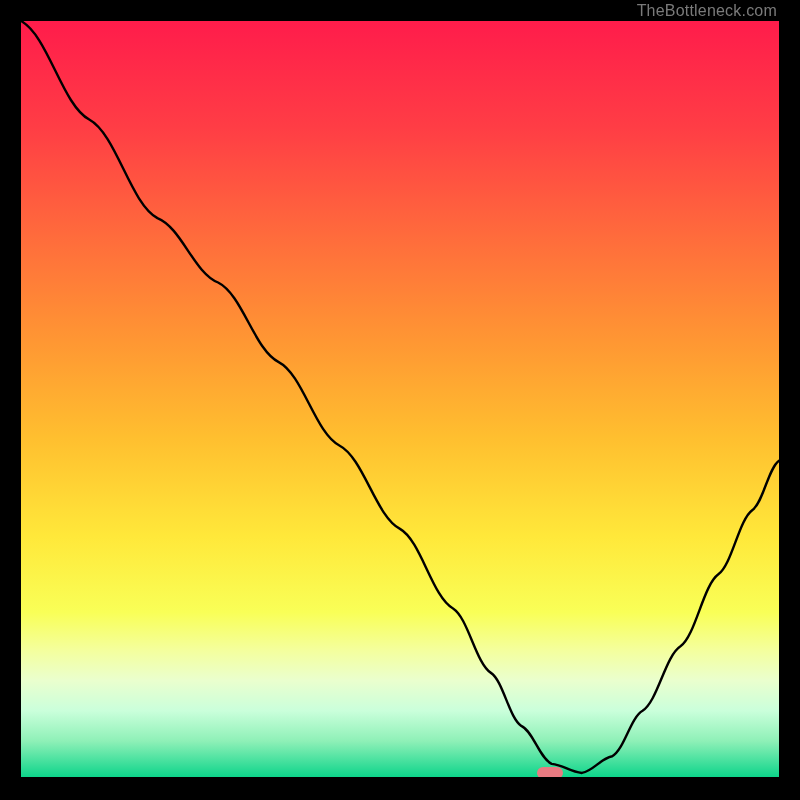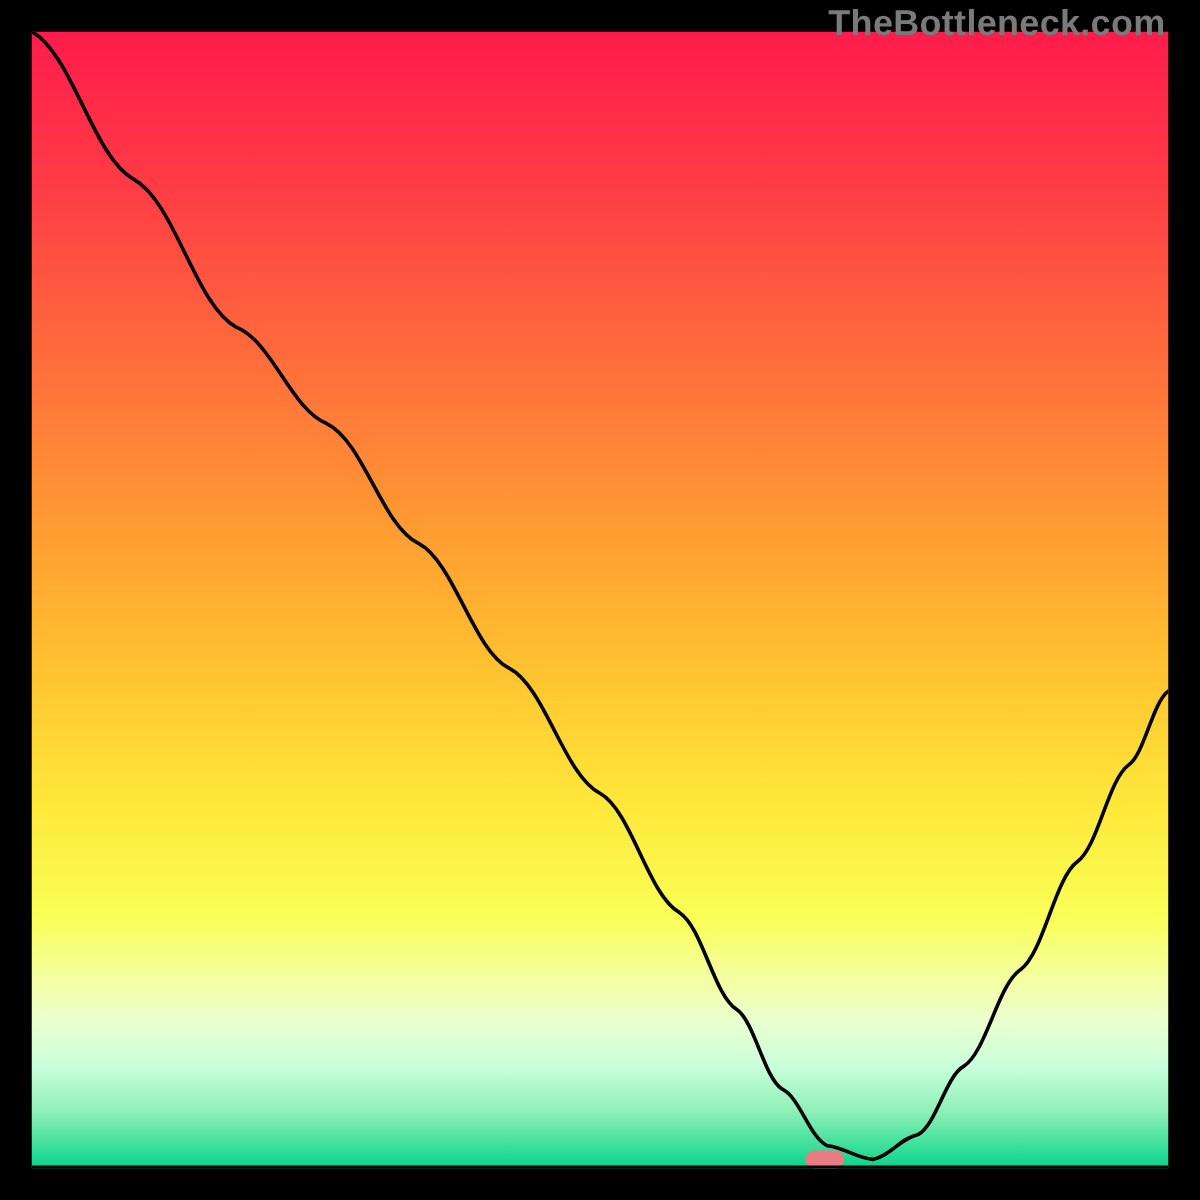--- a/index.html
+++ b/index.html
@@ -55,23 +55,23 @@
     height: 12px;
     border-radius: 6px;
     background: #e97b82;
     transform: translate(-50%, -50%);
   }
   .watermark {
     position: absolute;
     top: 2px;
     right: 23px;
     color: #7a7a7a;
-    font-size: 24px;
+    font-size: 16px;
     letter-spacing: 0.2px;
-    font-weight: 700;
+    font-weight: 400;
   }
 </style>
 </head>
 <body>
 
 <div class="frame">
   <div class="grad"></div>
 
   <svg class="curve" width="758" height="758" viewBox="0 0 758 758">
     <path id="curve-path" fill="none" stroke="#000" stroke-width="2.4" stroke-linecap="round" d="M 0 0 C 27.288 14.781 40.931999999999995 83.759 68.22 98.54 C 95.508 113.32100000000001 109.15199999999999 182.299 136.44 197.08 C 160.696 206.74450000000002 172.824 251.8455 197.08 261.51 C 221.336 273.44849999999997 233.46400000000003 329.16149999999993 257.72 341.09999999999997 C 281.976 353.60699999999997 294.10400000000004 411.973 318.36 424.48 C 342.616 436.987 354.744 495.35299999999995 379 507.85999999999996 C 400.224 519.7985 410.83599999999996 575.5115000000001 432.05999999999995 587.45 C 447.21999999999997 597.1145 454.79999999999995 642.2155 469.96 651.88 C 482.088 659.8389999999999 488.152 696.981 500.28000000000003 704.9399999999999 C 512.408 710.625 518.472 737.155 530.6 742.84 C 542.728 744.2044000000001 548.792 750.5716 560.92 751.936 C 573.048 749.4346 579.112 737.7614 591.24 735.26 C 603.3679999999999 728.438 609.432 696.602 621.56 689.78 C 636.72 680.1155 644.3 635.0145 659.46 625.35 C 674.62 614.5485 682.2 564.1415000000001 697.36 553.34 C 711.004 543.6755 717.826 498.57450000000006 731.47 488.91 C 742.082 481.51950000000005 747.388 447.0305 758 439.64000000000004"></path>

